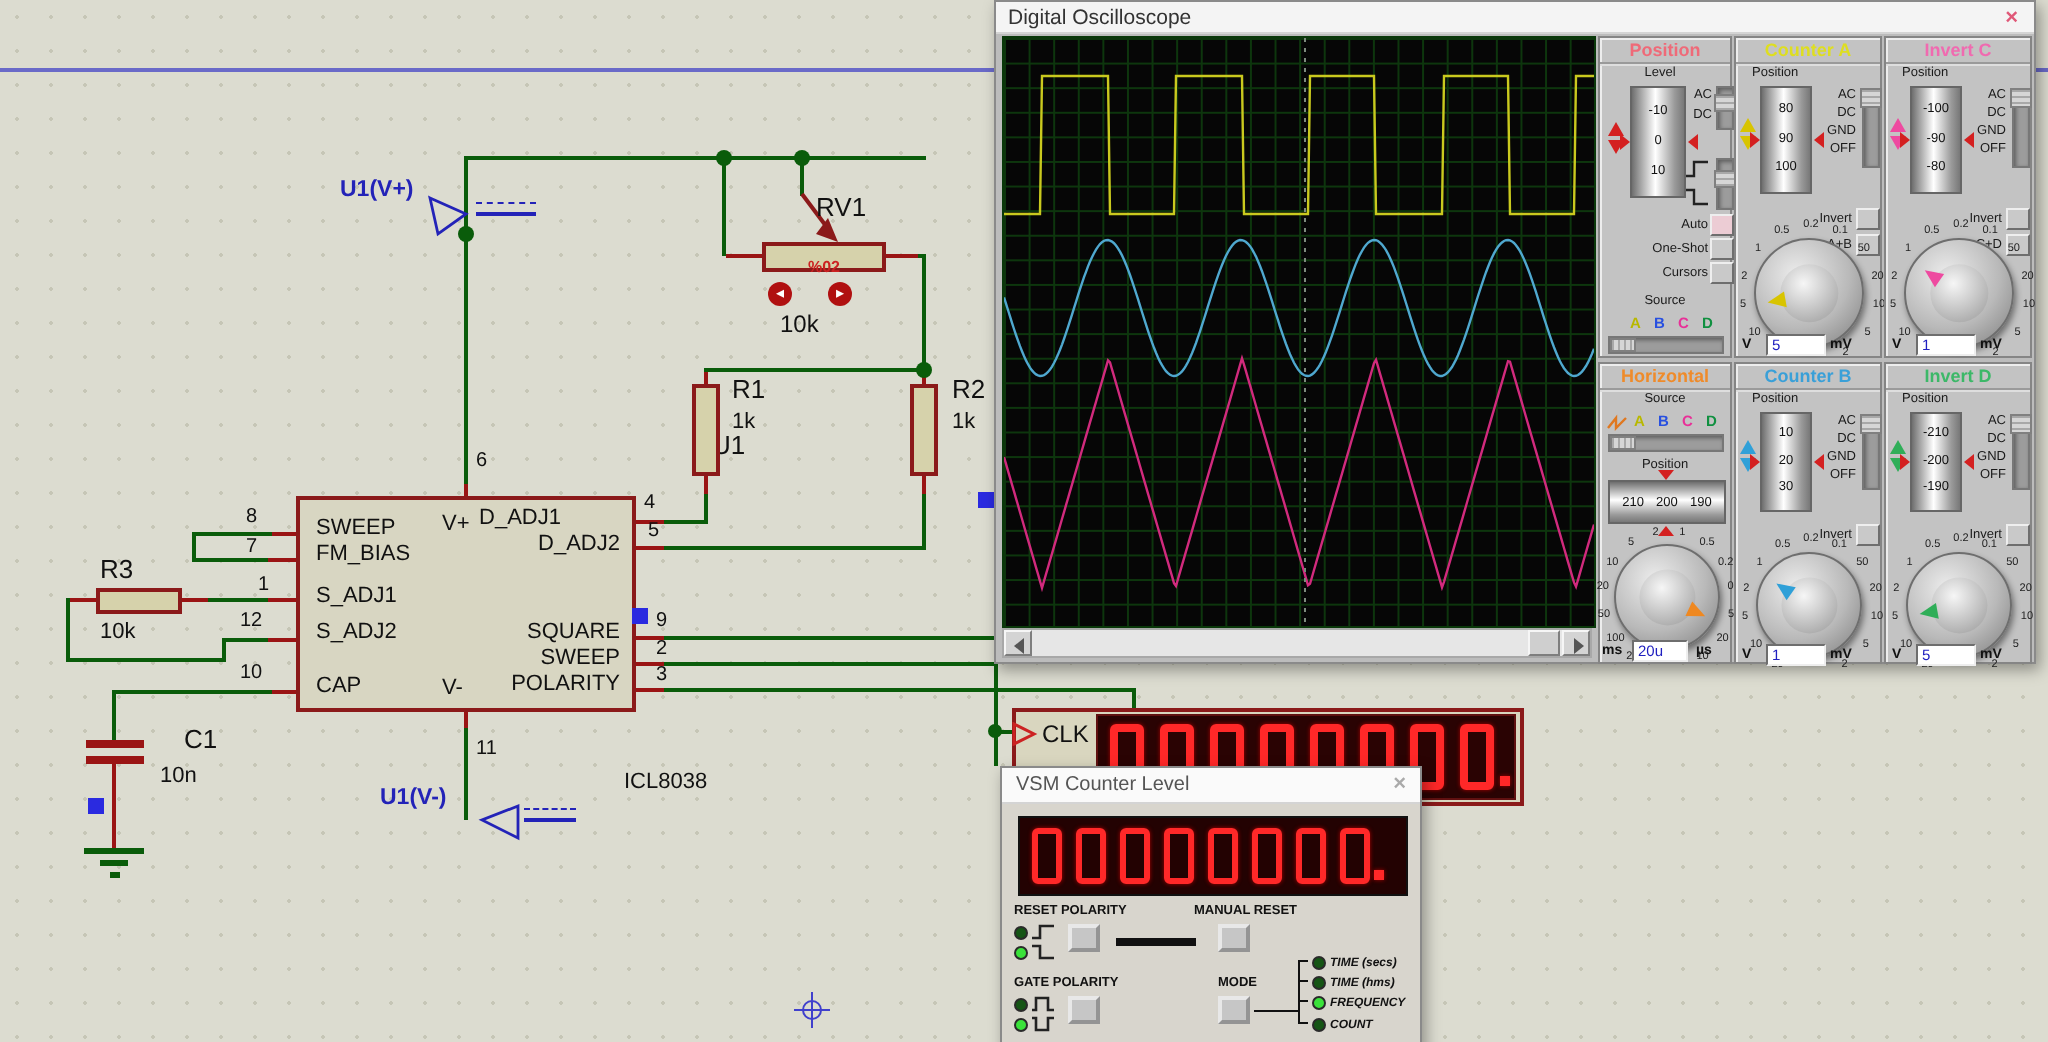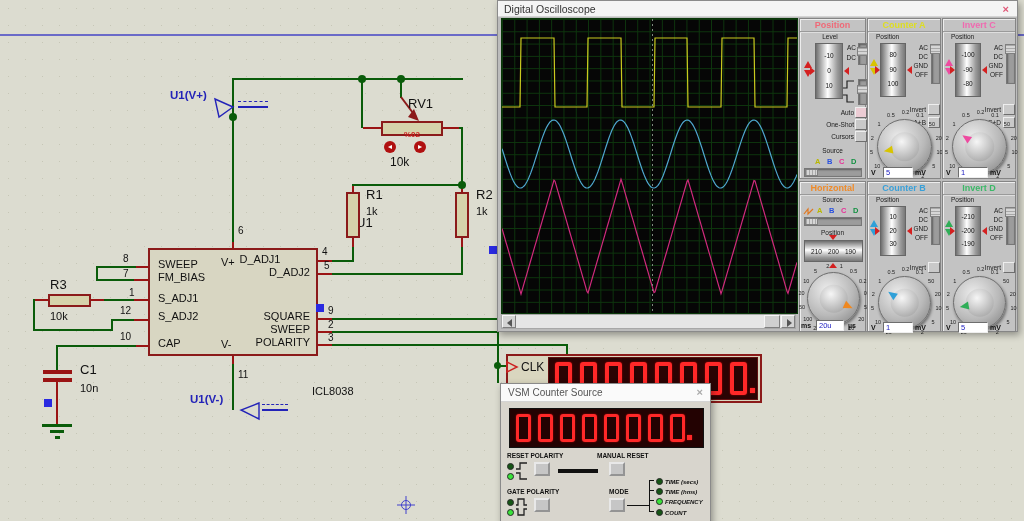--- a/index.html
+++ b/index.html
@@ -242,21 +242,21 @@
     </svg>
     <div class="lbl ref" style="left:408px;top:97px">RV1</div>
     <div class="lbl" style="left:390px;top:156px;font-size:12px">10k</div>
     <div class="abs" style="left:384px;top:141px;width:12px;height:12px;border-radius:50%;background:#b01010;color:#fff;font-size:8px;line-height:12px;text-align:center">◂</div>
     <div class="abs" style="left:414px;top:141px;width:12px;height:12px;border-radius:50%;background:#b01010;color:#fff;font-size:8px;line-height:12px;text-align:center">▸</div>
 
     <div class="abs" style="left:43px;top:370px;width:29px;height:12px">
       <div class="abs" style="left:0;top:0;width:29px;height:4px;background:#9a1414"></div>
       <div class="abs" style="left:0;top:8px;width:29px;height:4px;background:#9a1414"></div>
     </div>
-    <div class="lbl ref" style="left:80px;top:363px">C1</div>
+    <div class="lbl ref" style="left:92px;top:363px">C1</div>
     <div class="lbl" style="left:80px;top:383px">10n</div>
 
     <div>
       <div class="w" style="left:42px;top:424px;width:30px;height:3px"></div>
       <div class="w" style="left:50px;top:430px;width:14px;height:3px"></div>
       <div class="w" style="left:55px;top:436px;width:5px;height:3px"></div>
     </div>
 
     <div class="probe" style="left:316px;top:304px"></div>
     <div class="probe" style="left:489px;top:246px"></div>
@@ -285,21 +285,21 @@
 
     <svg class="abs" style="left:397px;top:496px" width="18" height="18">
       <line x1="9" y1="0" x2="9" y2="18" stroke="#4040cc" stroke-width="1"></line>
       <line x1="0" y1="9" x2="18" y2="9" stroke="#4040cc" stroke-width="1"></line>
       <circle cx="9" cy="9" r="4.5" fill="none" stroke="#4040cc" stroke-width="1"></circle>
     </svg>
   </div>
 
   <div class="win" id="vsm">
     <div class="titlebar">
-      <span>VSM Counter Source</span>
+      <span>VSM Counter Level</span>
       <span class="closex" style="right:7px;color:#aaa">×</span>
     </div>
     <div class="abs" style="left:8px;top:24px;width:195px;height:40px;background:#230202;border:1px solid #111;box-sizing:border-box">
       <div class="sseg vsmseg" style="left:6px;top:5px">
           <span class="dig"></span>
           <span class="dig"></span>
           <span class="dig"></span>
           <span class="dig"></span>
           <span class="dig"></span>
           <span class="dig"></span>

